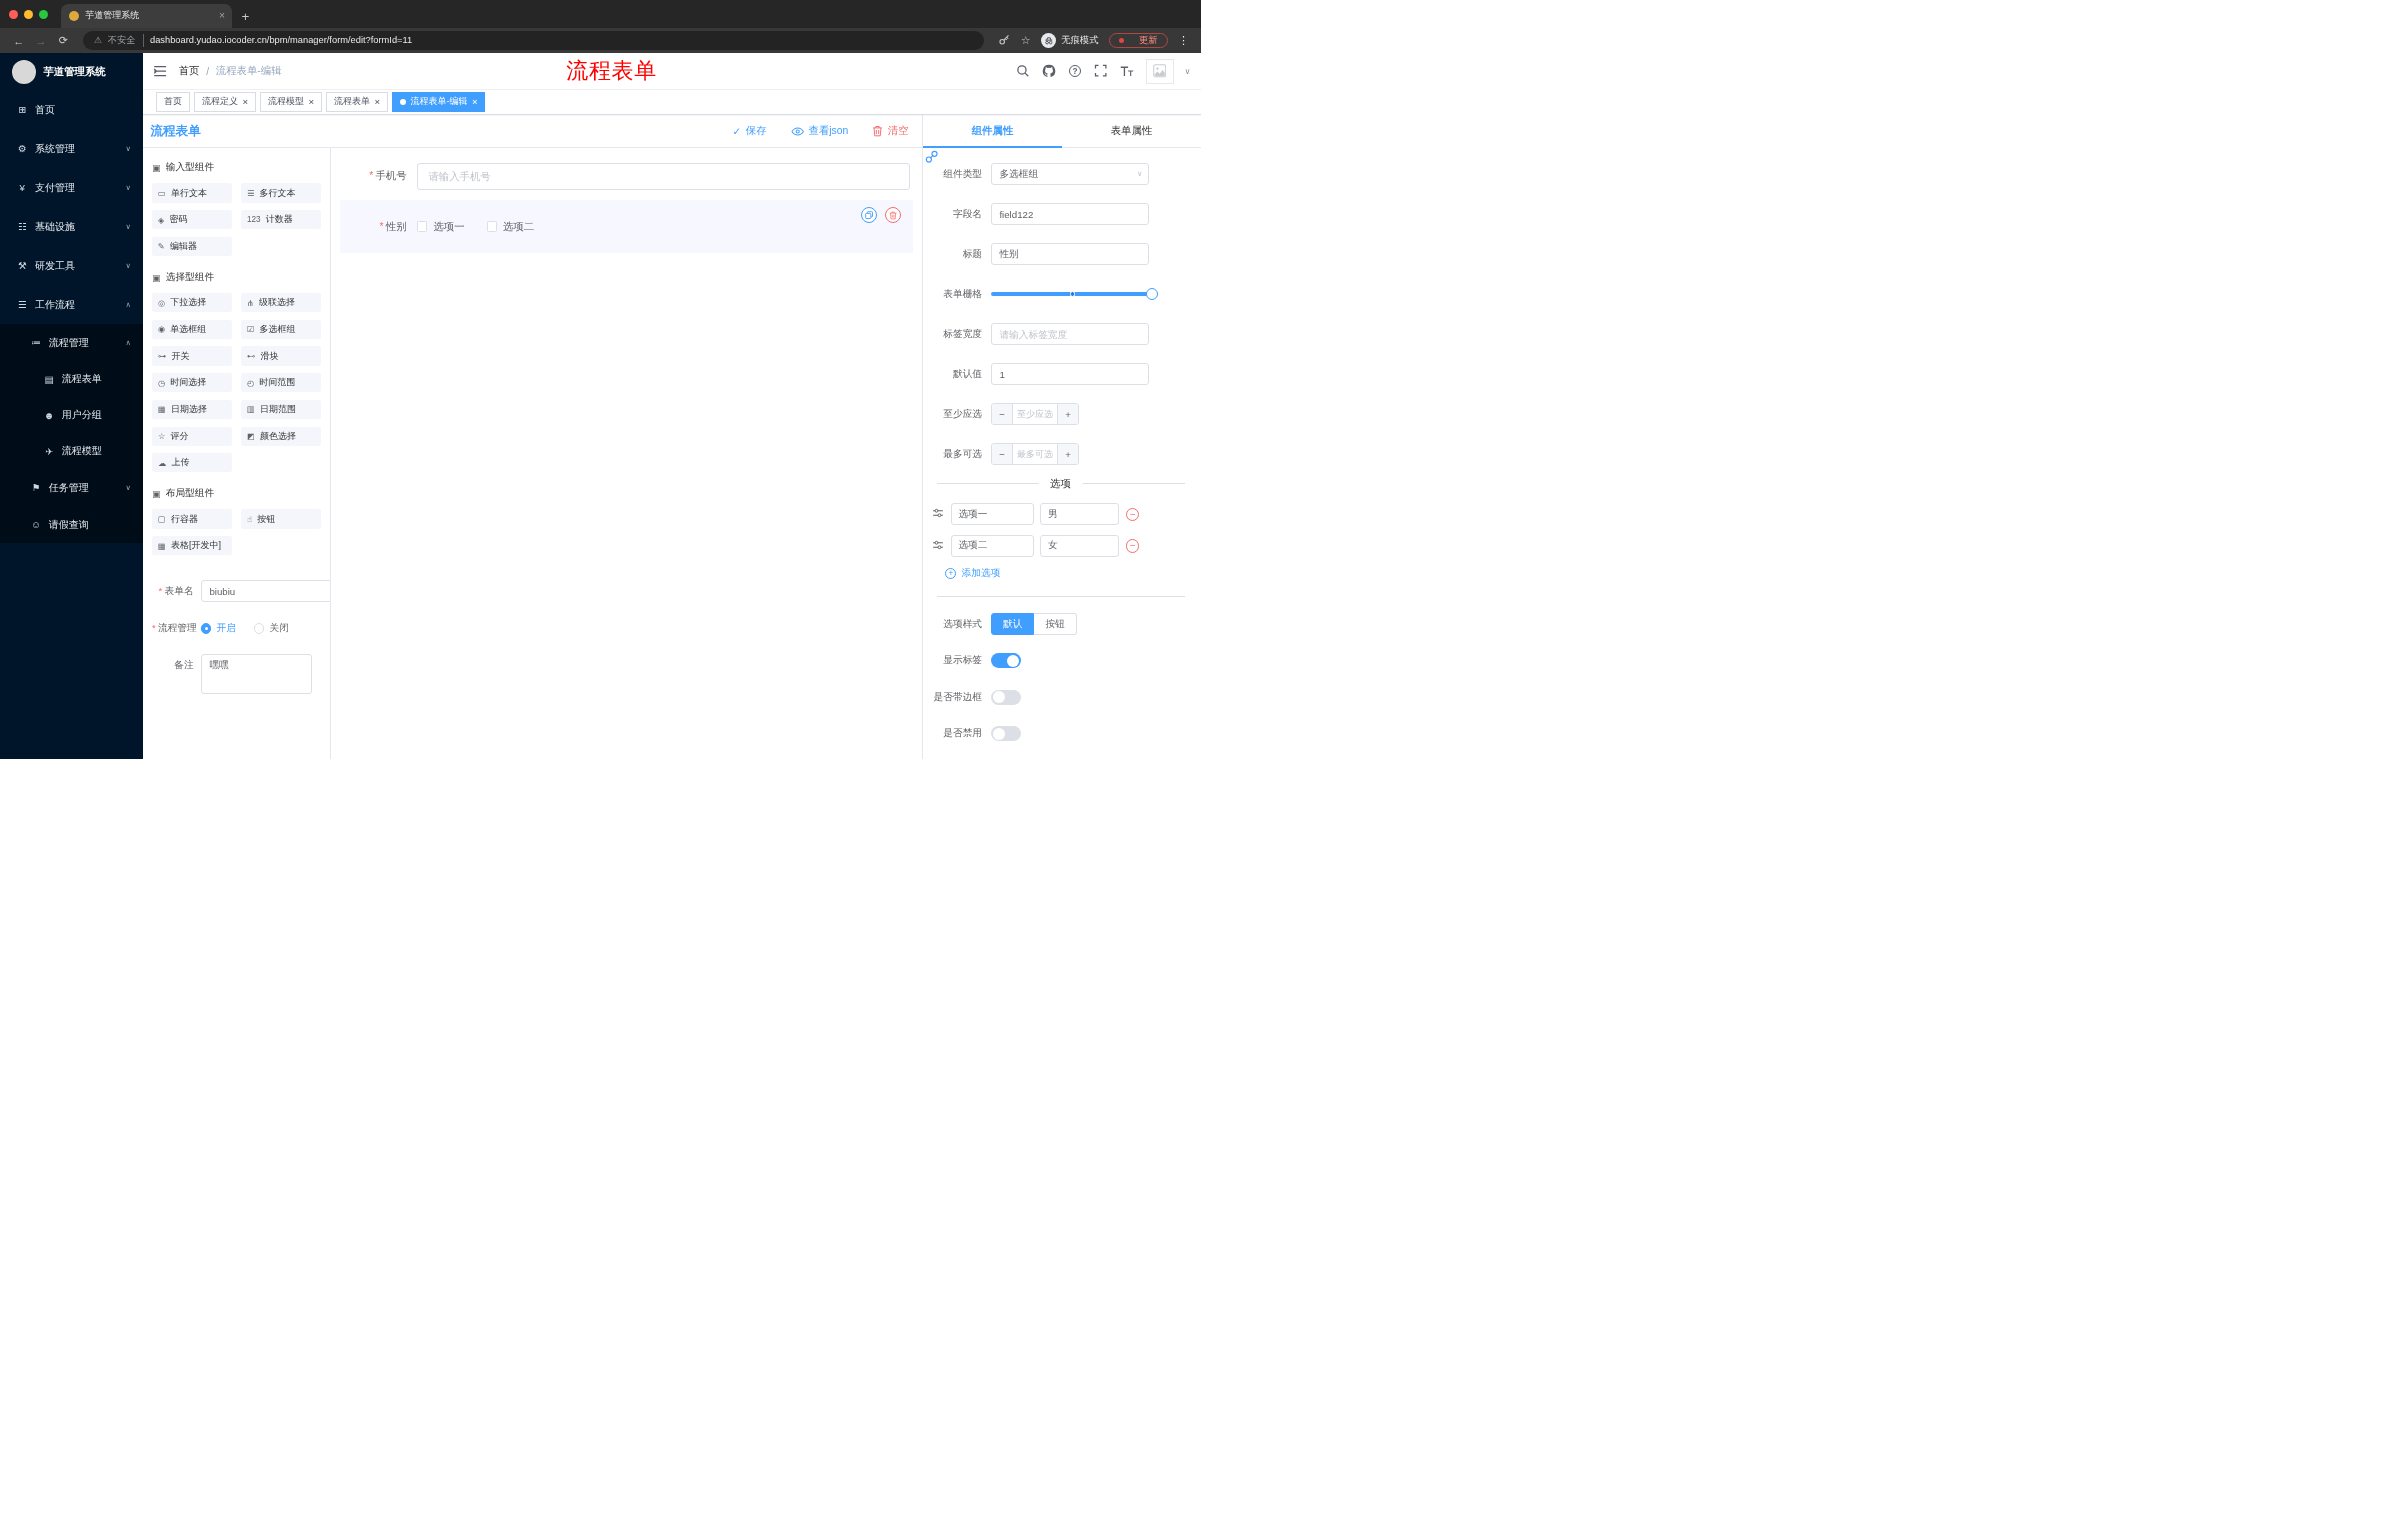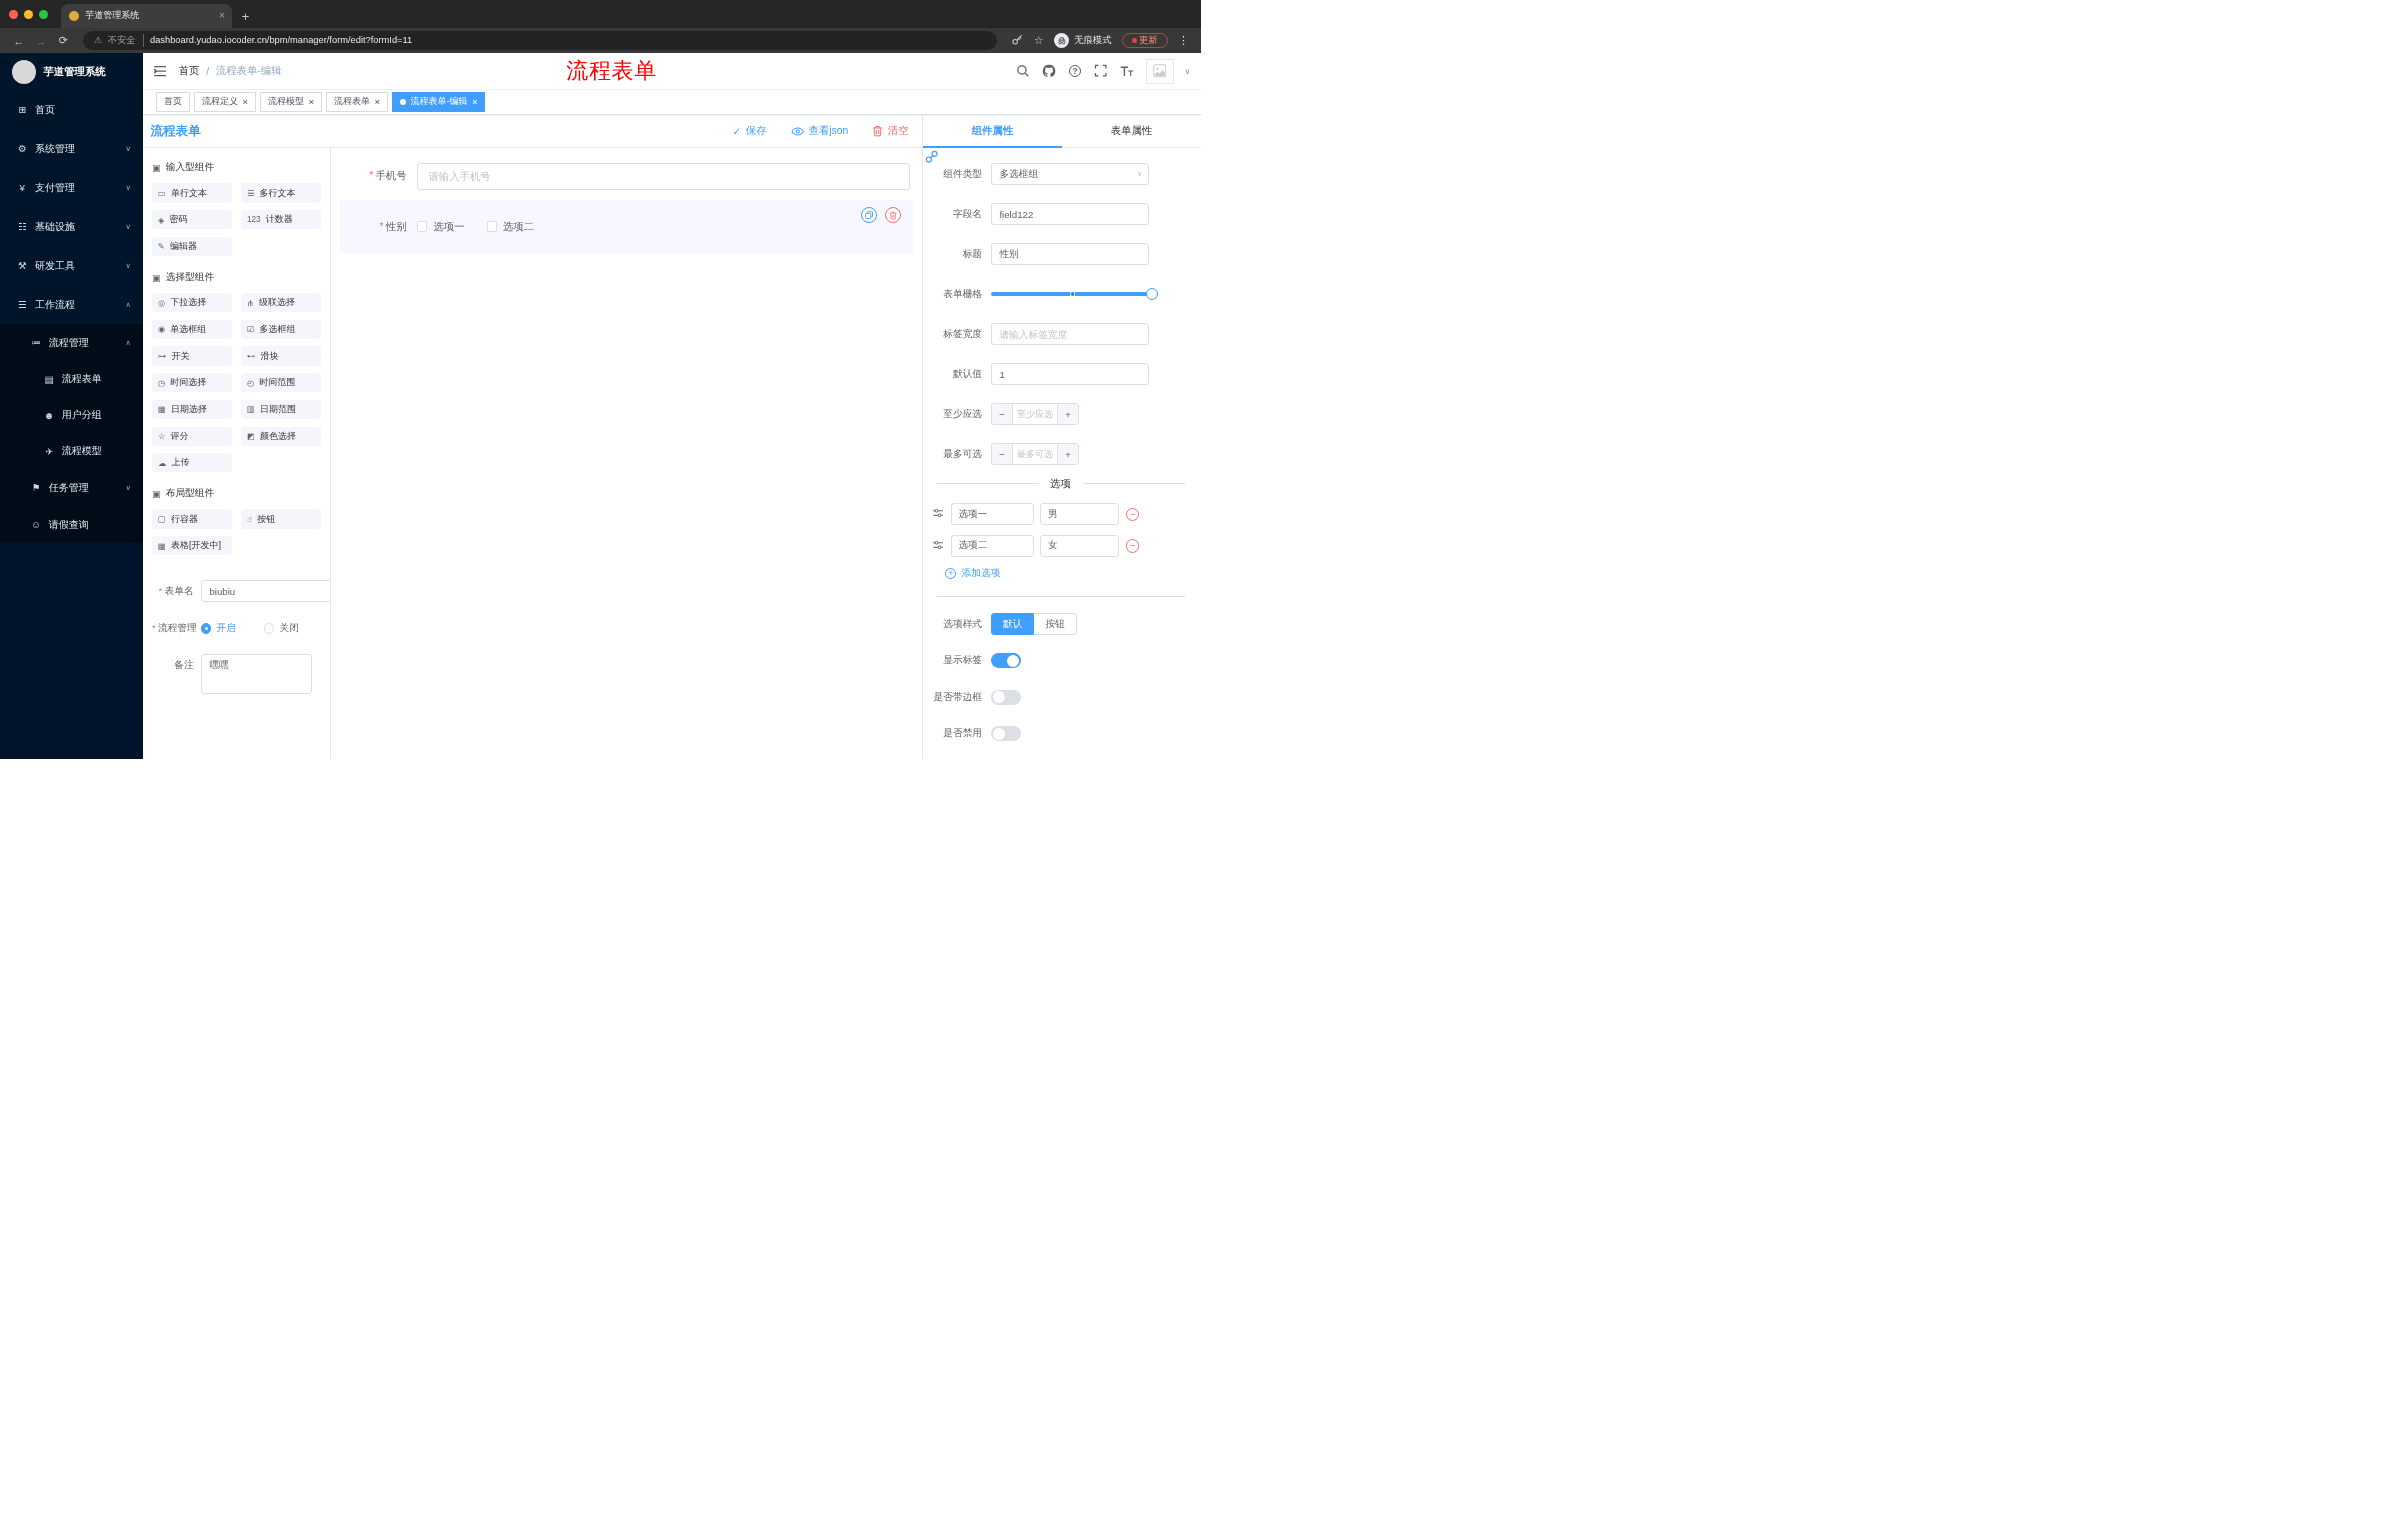--- a/index.html
+++ b/index.html
@@ -22,21 +22,21 @@
   .nav-ic.dim{color:#707478}
   .addressbar{flex:1;height:19.3px;background:#232323;border-radius:9.7px;margin:0 10.4px 0 7.4px;display:flex;align-items:center;padding:0 10.4px;gap:6px;min-width:0}
   .sec-ic{color:#9aa0a6;font-size:9px}
   .sec-label{color:#9aa0a6;font-size:9.3px;padding-right:7.4px;border-right:0.7px solid #5f6368}
   .url{color:#e8eaed;font-size:9.3px;white-space:nowrap;overflow:hidden}
   .nav-right{display:flex;align-items:center;gap:10.4px;padding-right:3px}
   .nav-right svg{display:block}
   .star{color:#c6c8ca;font-size:11px;cursor:pointer}
   .incog{display:flex;align-items:center;gap:5.2px;color:#e8eaed;font-size:9.3px}
   .incog-badge{width:15px;height:15px;border-radius:50%;background:#e8eaed;display:flex;align-items:center;justify-content:center}
-  .update-pill{display:flex;align-items:center;gap:2px;border:0.7px solid #b3463f;border-radius:9.7px;padding:0 9px;cursor:pointer}
+  .update-pill{display:flex;align-items:center;gap:15px;border:0.7px solid #b3463f;border-radius:9.7px;padding:0 9px;cursor:pointer}
   .update-dot{width:5.2px;height:5.2px;border-radius:50%;background:#e5443f}
   .update-txt{color:#ff8a80;font-size:9.3px}
   .kebab{color:#e8eaed;font-size:11px;cursor:pointer}
 
   
   .app{position:absolute;top:53px;left:0;right:0;bottom:0;display:flex}
   .sidebar{width:143px;background:#001529;flex-shrink:0;overflow:hidden}
   .logo{height:37px;display:flex;align-items:center;gap:7.4px;padding-left:12px;cursor:pointer}
   .logo-img{width:24px;height:24px;border-radius:50%;background:#d8d8d8;flex-shrink:0}
   .logo-text{color:#fff;font-size:10.4px;font-weight:bold;white-space:nowrap}
@@ -90,21 +90,21 @@
   .chip{height:19.3px;display:flex;align-items:center;gap:5.2px;padding:0 6px;background:#f4f6fc;border-radius:2.2px;font-size:9px;color:#333;cursor:move;white-space:nowrap;overflow:hidden}
   .chip .cicon{color:#606266;font-size:8.2px;flex-shrink:0}
 
   .meta{margin-top:25px}
   .meta-row{display:flex;align-items:flex-start;margin-bottom:15px}
   .meta-label{width:49px;text-align:right;padding-right:7.4px;font-size:9.7px;color:#606266;line-height:22px;flex-shrink:0;white-space:nowrap}
   .req::before{content:"*";color:#f56c6c;margin-right:2.2px}
   .tinput{width:134px;height:22px;border:0.7px solid #dcdfe6;border-radius:3px;padding:0 7.4px;font-size:9.7px;color:#606266;background:#fff;outline:none;font-family:inherit}
   .tarea{width:111px;height:40px;border:0.7px solid #dcdfe6;border-radius:3px;padding:3.7px 7.4px;font-size:9.7px;color:#606266;resize:none;outline:none;font-family:inherit}
   ::placeholder{color:#c0c4cc}
-  .radios{display:flex;align-items:center;gap:28px;height:22px}
+  .radios{display:flex;align-items:center;gap:18px;height:22px}
   .radio{display:flex;align-items:center;gap:5.2px;cursor:pointer}
   .rdot{width:10.4px;height:10.4px;border-radius:50%;border:0.7px solid #dcdfe6;background:#fff;position:relative}
   .radio.on .rdot{background:#409eff;border-color:#409eff}
   .radio.on .rdot::after{content:"";position:absolute;left:3px;top:3px;width:3px;height:3px;border-radius:50%;background:#fff}
   .radio.on .rlabel{color:#409eff}
   .rlabel{font-size:9.7px;color:#606266}
 
   
   .canvas{flex:1;padding:13.4px 9px;min-width:0;background:#fff}
   .cv-row{display:flex;align-items:center;padding:1.5px 0;margin-bottom:9px}

